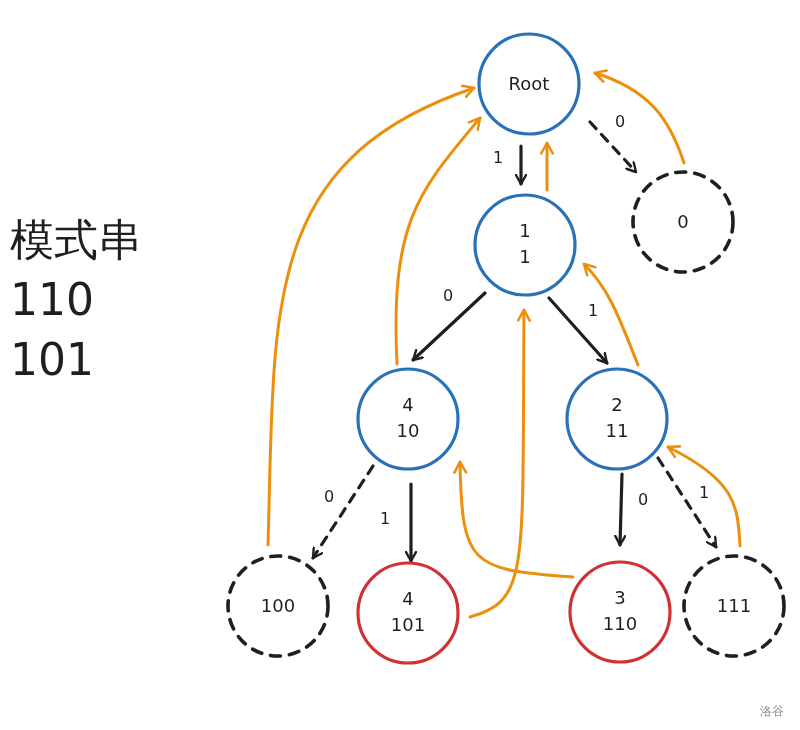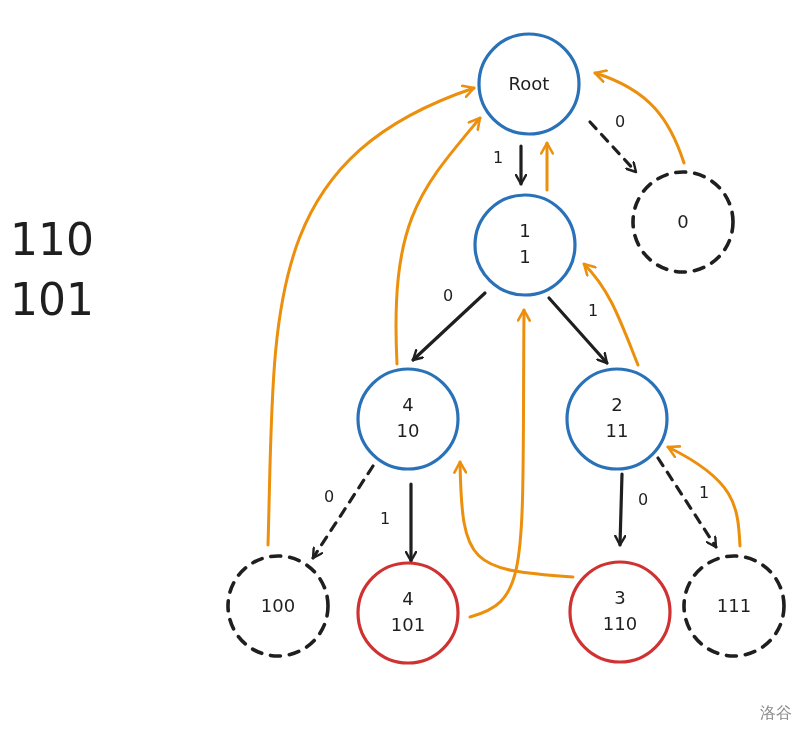--- a/index.html
+++ b/index.html
@@ -1,29 +1,30 @@
 <!DOCTYPE html>
 <html><head>
 <meta charset="utf-8">
 <style>
   html, body { margin:0; padding:0; background:#ffffff; }
   body { width:800px; height:730px; position:relative; overflow:hidden;
          font-family: "DejaVu Sans", "Liberation Sans", sans-serif; }
   #legend { position:absolute; left:10px; top:210px; font-size:44px; line-height:60px; color:#1f1f1f;
             font-family: "DejaVu Sans", sans-serif; }
   #legend div { white-space:nowrap; }
-  #watermark { position:absolute; left:760px; top:703px; font-size:16px; color:#8a8a8a; }
+  #watermark { position:absolute; left:760px; top:703px; font-size:12px; color:#8a8a8a; }
   svg { position:absolute; left:0; top:0; }
   .node-text { font-size:18px; fill:#1f1f1f; text-anchor:middle; dominant-baseline:middle; }
   .edge-label { font-size:16px; fill:#1f1f1f; text-anchor:middle; dominant-baseline:middle; }
 </style>
 </head>
 <body>
 
 <div id="legend">
+  <div>模式串</div>
   <div>110</div>
   <div>101</div>
 </div>
 
 <svg id="diagram" width="800" height="730" viewBox="0 0 800 730">
   <defs>
     <marker id="arrow-black" viewBox="0 0 12 12" refX="10" refY="6" markerWidth="12" markerHeight="12" markerUnits="userSpaceOnUse" orient="auto">
       <path d="M1,1 L10,6 L1,11" fill="none" stroke="#1f1f1f" stroke-width="2.4" stroke-linecap="round" stroke-linejoin="round"></path>
     </marker>
     <marker id="arrow-orange" viewBox="0 0 12 12" refX="10" refY="6" markerWidth="14" markerHeight="14" markerUnits="userSpaceOnUse" orient="auto">

